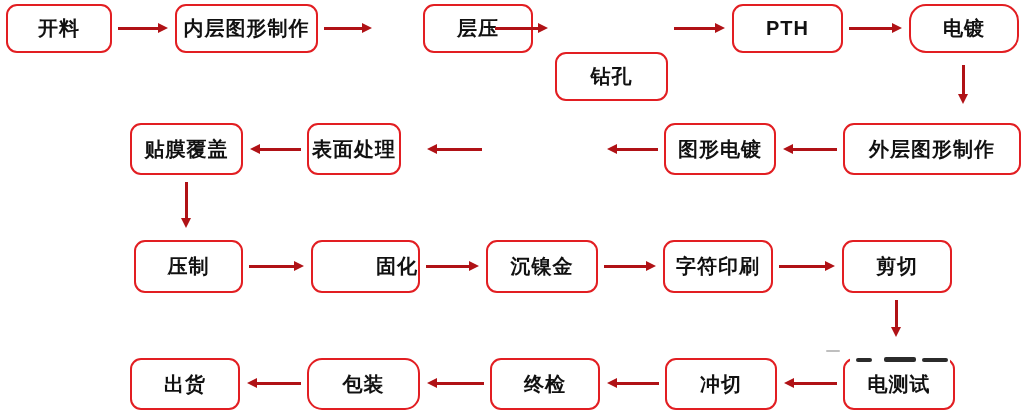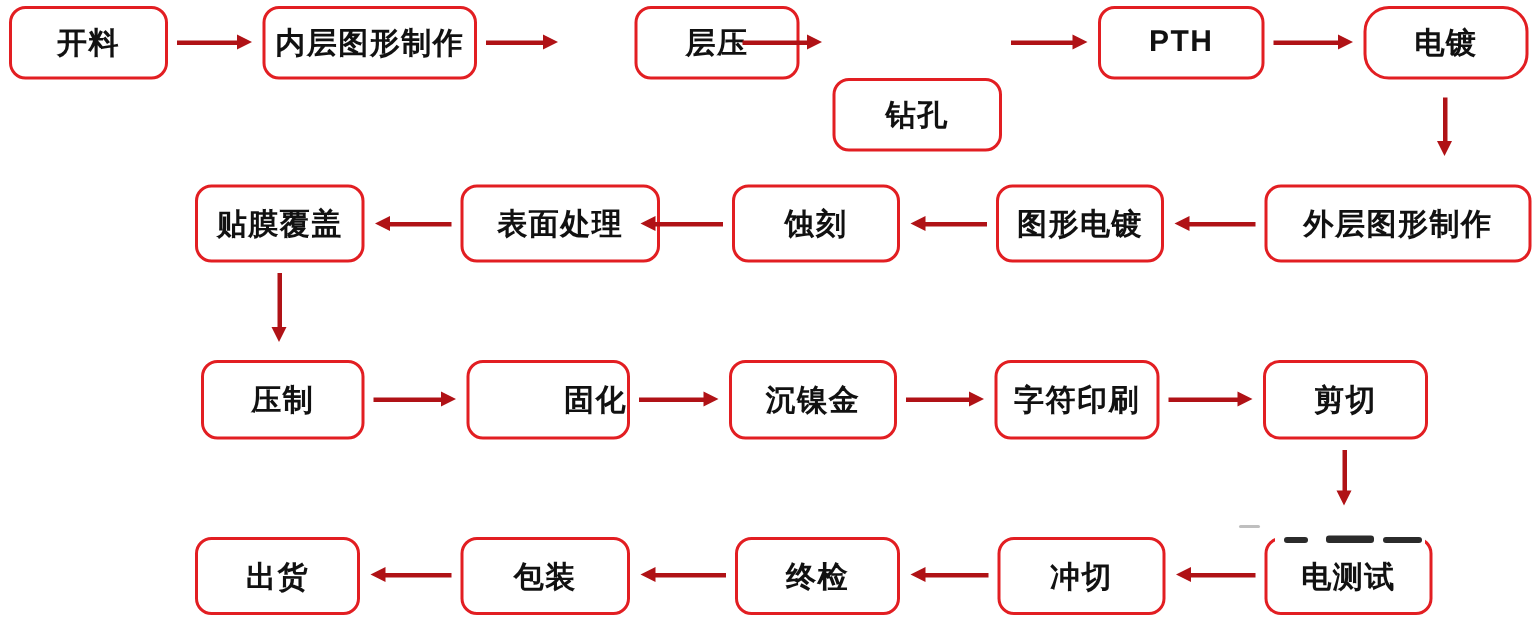--- a/index.html
+++ b/index.html
@@ -106,24 +106,21 @@
   <div class="node" style="left:909px; top:4px; width:110px; height:49px;border-radius:17px;">
       <span>电镀</span>
     </div>
 
   <div class="node" style="left:843px; top:123px; width:178px; height:52px;">
       <span>外层图形制作</span>
     </div>
   <div class="node" style="left:664px; top:123px; width:112px; height:52px;">
       <span>图形电镀</span>
     </div>
-  <div class="node" style="left:488px; top:123px; width:112px; height:52px;">
-      <span>蚀刻</span>
-    </div>
-  <div class="node" style="left:307px; top:123px; width:133px; height:52px;">
+  <div class="node" style="left:307px; top:123px; width:94px; height:52px;">
       <span>表面处理</span>
     </div>
   <div class="node" style="left:130px; top:123px; width:113px; height:52px;">
       <span>贴膜覆盖</span>
     </div>
 
   <div class="node" style="left:134px; top:240px; width:109px; height:53px;">
       <span>压制</span>
     </div>
   <div class="node" style="left:311px; top:240px; width:109px; height:53px;justify-content:flex-end;">
@@ -141,21 +138,21 @@
 
   <div class="node" style="left:843px; top:358px; width:112px; height:52px;">
       <span>电测试</span>
     </div>
   <div class="node" style="left:665px; top:358px; width:112px; height:52px;">
       <span>冲切</span>
     </div>
   <div class="node" style="left:490px; top:358px; width:110px; height:52px;">
       <span>终检</span>
     </div>
-  <div class="node" style="left:307px; top:358px; width:113px; height:52px;">
+  <div class="node" style="left:307px; top:358px; width:113px; height:52px;border-radius:15px;">
       <span>包装</span>
     </div>
   <div class="node" style="left:130px; top:358px; width:110px; height:52px;">
       <span>出货</span>
     </div>
 
   <div class="harrow right" style="left:118px; top:27px; width:41px;"></div>
   <div class="harrow right" style="left:324px; top:27px; width:39px;"></div>
   <div class="harrow right" style="left:495px; top:27px; width:44px;"></div>
   <div class="harrow right" style="left:674px; top:27px; width:42px;"></div>

